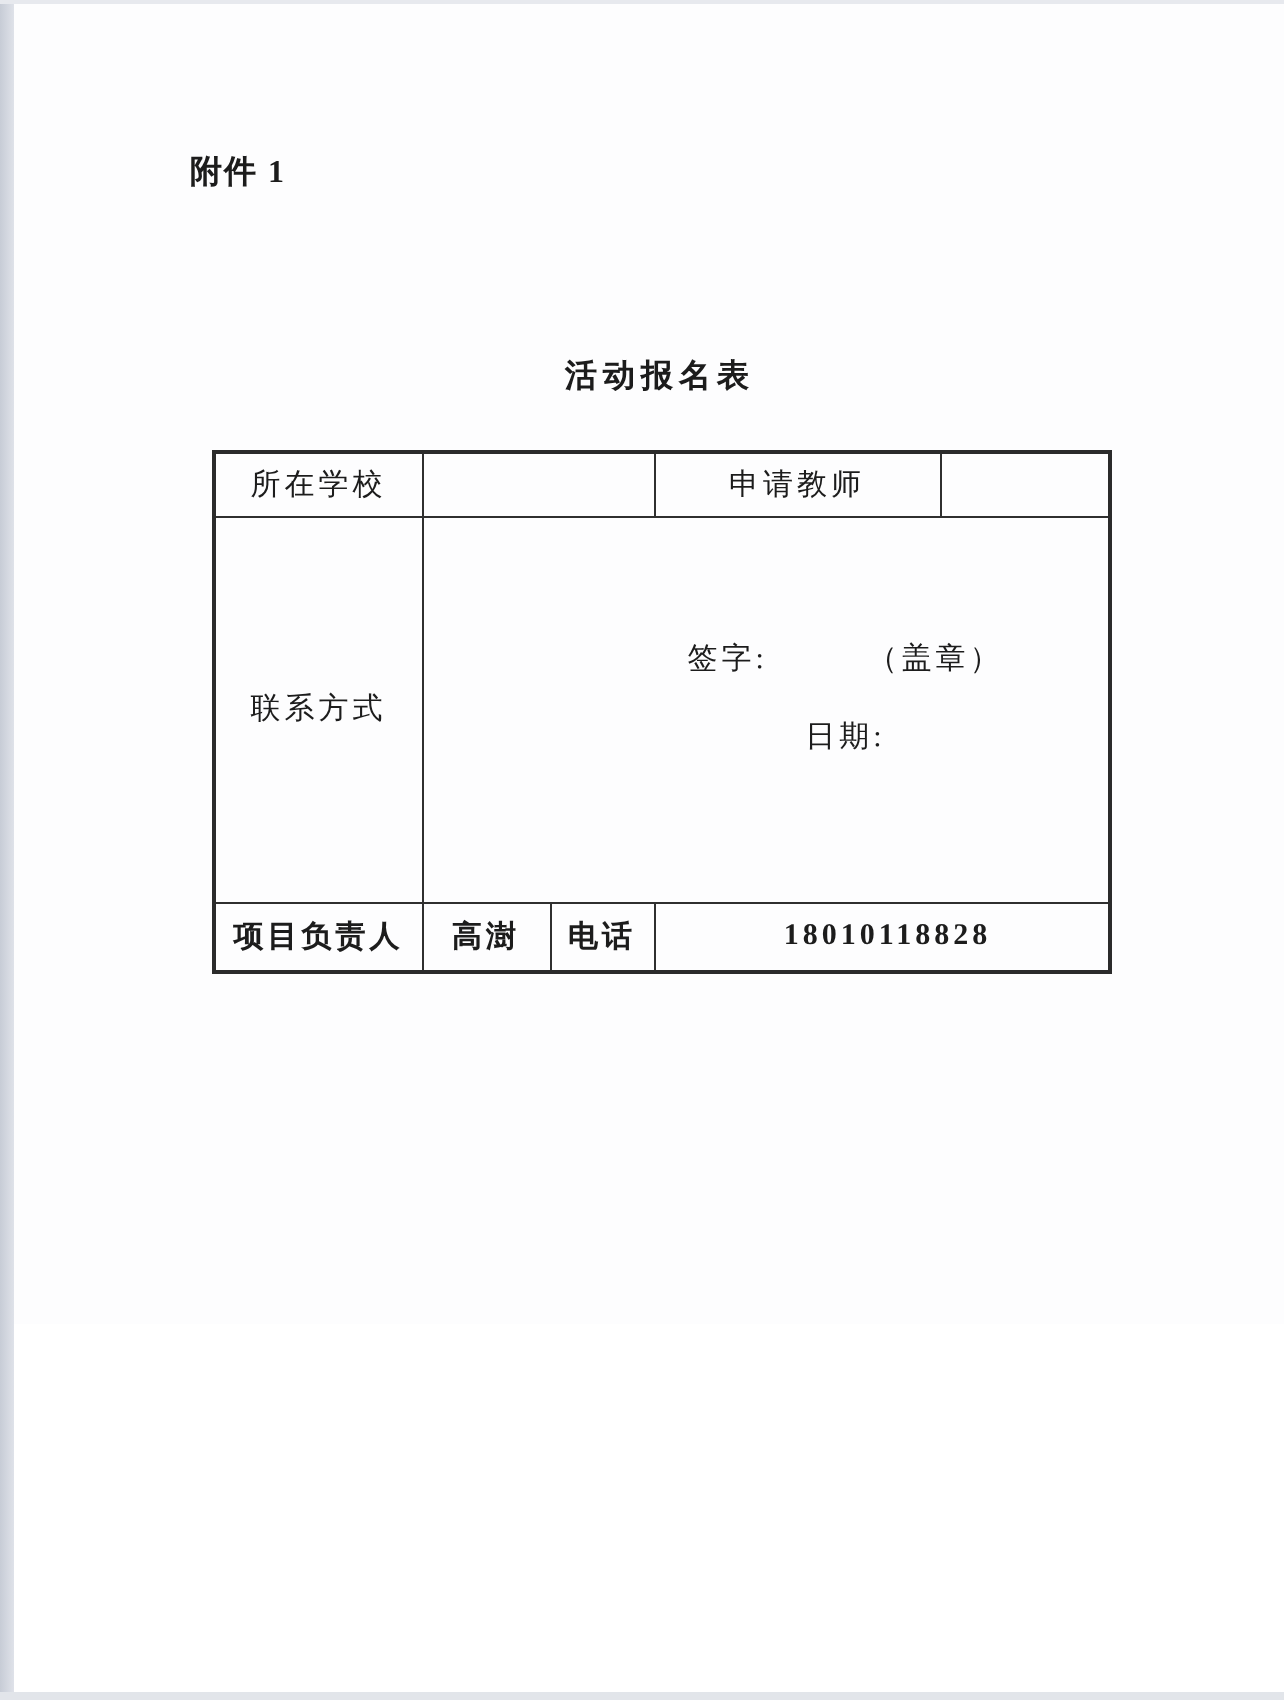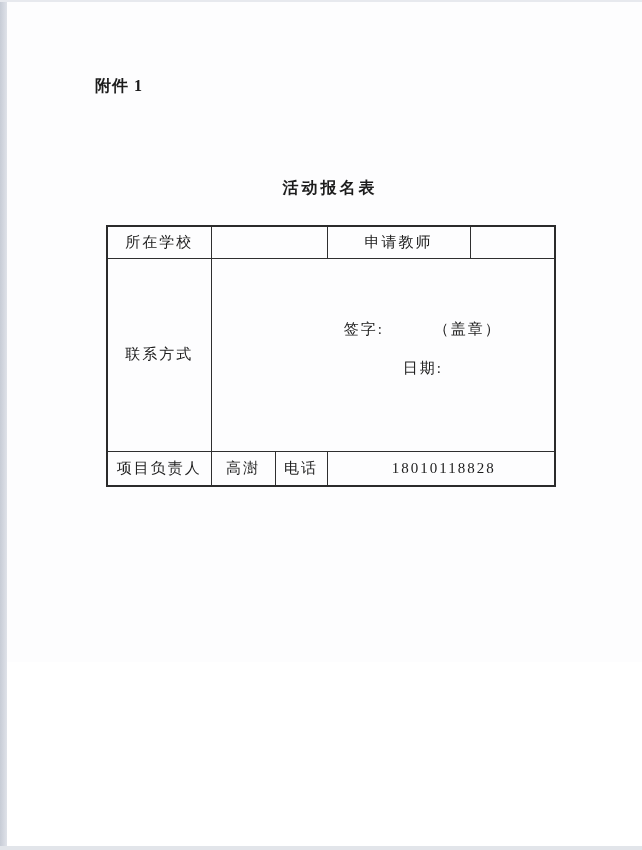--- a/index.html
+++ b/index.html
@@ -40,21 +40,21 @@
     border:1.5px solid #2f2f2f;
     text-align:center; vertical-align:middle;
     font-size:15px; letter-spacing:2px;
     overflow:hidden;
   }
   tr.r1 { height:33px; }
   tr.r2 { height:35px; }
   tr.r3 { height:32px; }
   tr.r4 { height:207px; }
   tr.r5 { height:193px; }
-  tr.r6 { height:35px; }
+  tr.r6 { height:35px;font-weight:bold; }
 
   td.profile-label {
     text-align:left; padding-left:7px; padding-right:3px;
     letter-spacing:1px; line-height:26px;
   }
   td.profile-label .sub { font-size:13px; letter-spacing:0.5px; display:block; }
 
   td.opinion-cell {
     vertical-align:bottom; text-align:left;
     padding:0 0 12px 80px; letter-spacing:1.5px;

